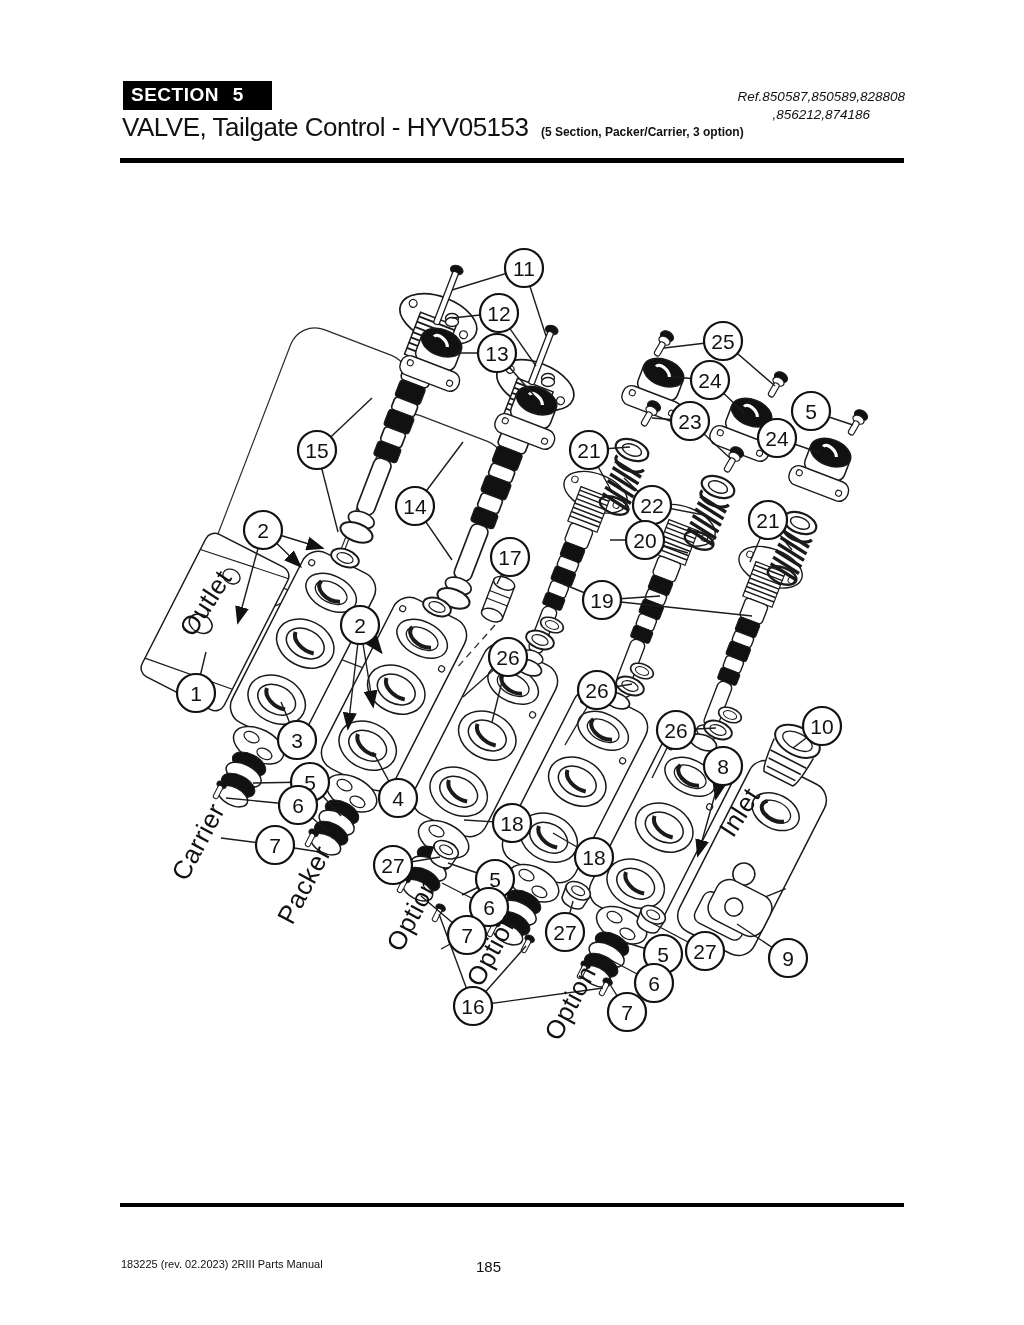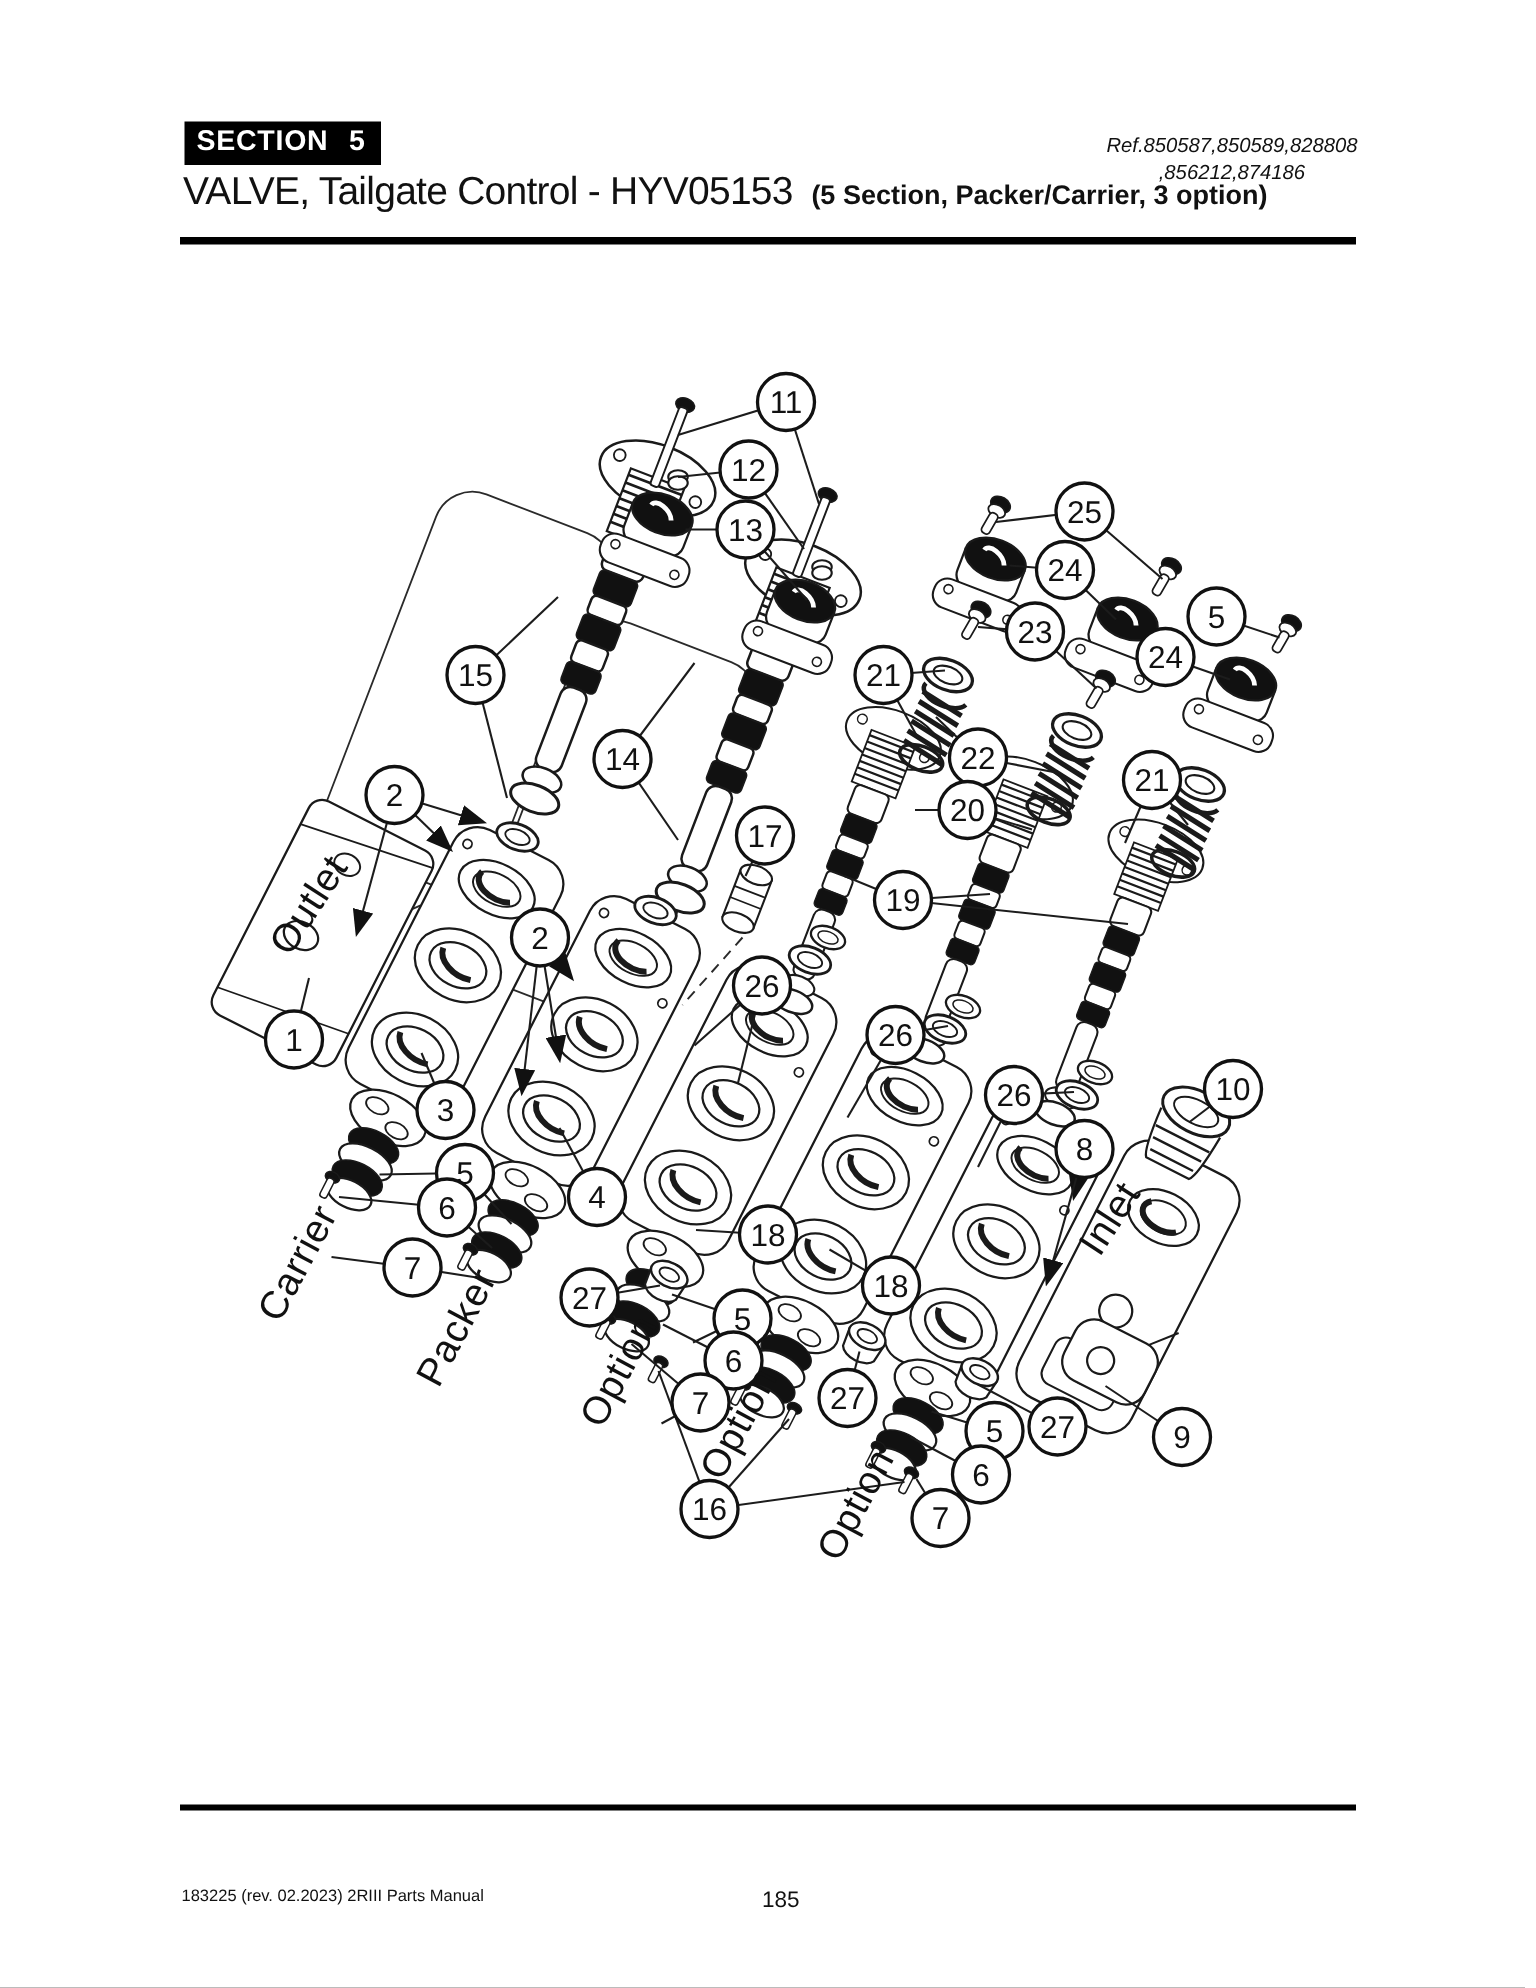--- a/index.html
+++ b/index.html
@@ -1,31 +1,31 @@
 <!DOCTYPE html>
 <html><head>
 <meta charset="utf-8">
 <style>
   html,body{margin:0;padding:0;background:#888;}
   .page{position:relative;width:1024px;height:1325px;background:#fff;margin:0 auto;
         font-family:"Liberation Sans",sans-serif;color:#111;overflow:hidden;}
   
   .badge{position:absolute;left:123px;top:81px;background:#000;color:#fff;
-         font-size:19px;font-weight:bold;padding:3px 10px 4px 8px;word-spacing:8px;letter-spacing:.5px;}
+         font-size:19px;font-weight:bold;padding:3px 28px 4px 8px;word-spacing:8px;letter-spacing:.5px;}
   .ref{position:absolute;right:119px;top:88px;text-align:center;font-style:italic;
        font-size:13.5px;line-height:1.3;color:#111;}
   .title-row{position:absolute;left:122px;top:112px;width:800px;white-space:nowrap;}
   .title-main{font-size:26px;font-weight:normal;letter-spacing:-.5px;}
-  .title-suffix{font-size:18px;font-weight:bold;margin-left:8px;}
+  .title-suffix{font-size:12px;font-weight:bold;margin-left:8px;}
   .rule{position:absolute;left:120px;width:784px;background:#000;}
   .top-rule{top:158px;height:5px;}
   .bottom-rule{top:1203px;height:4px;}
   
   .footer-left{position:absolute;left:121px;top:1258px;font-size:11px;}
-  .footer-page{position:absolute;left:508px;top:1258px;font-size:15px;}
+  .footer-page{position:absolute;left:476px;top:1258px;font-size:15px;}
   
   svg.diagram{position:absolute;left:0;top:0;}
   .art{stroke:#1a1a1a;}
   .env{fill:none;stroke:#2a2a2a;stroke-width:1.2px;}
   .dash{fill:none;stroke:#2a2a2a;stroke-width:1.3px;stroke-dasharray:7 5;}
   .leader{stroke:#1c1c1c;stroke-width:1.4px;fill:none;}
   .callout-circle{fill:#fff;stroke:#111;stroke-width:2.2px;}
   .callout-num{font-family:"Liberation Sans",sans-serif;font-size:21px;fill:#111;
                text-anchor:middle;}
   .part-label{font-family:"Liberation Sans",sans-serif;font-size:26px;fill:#111;

